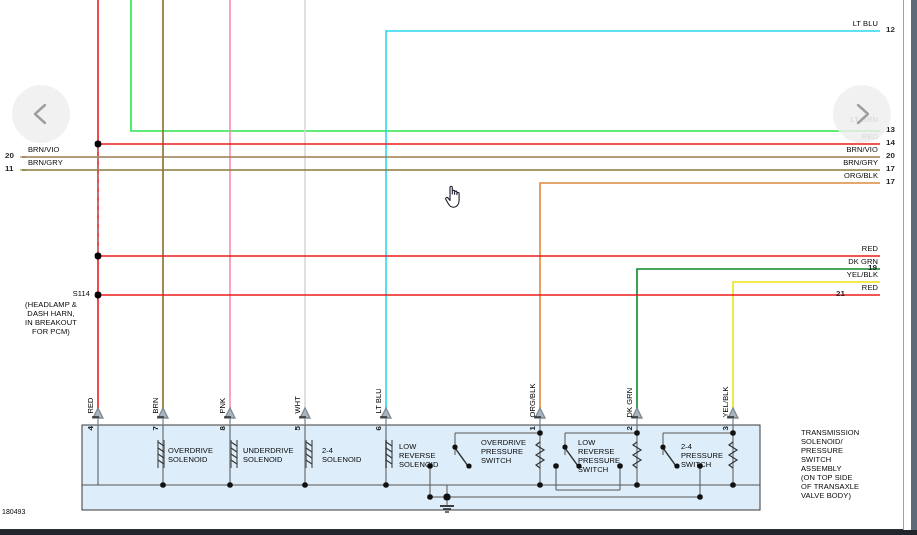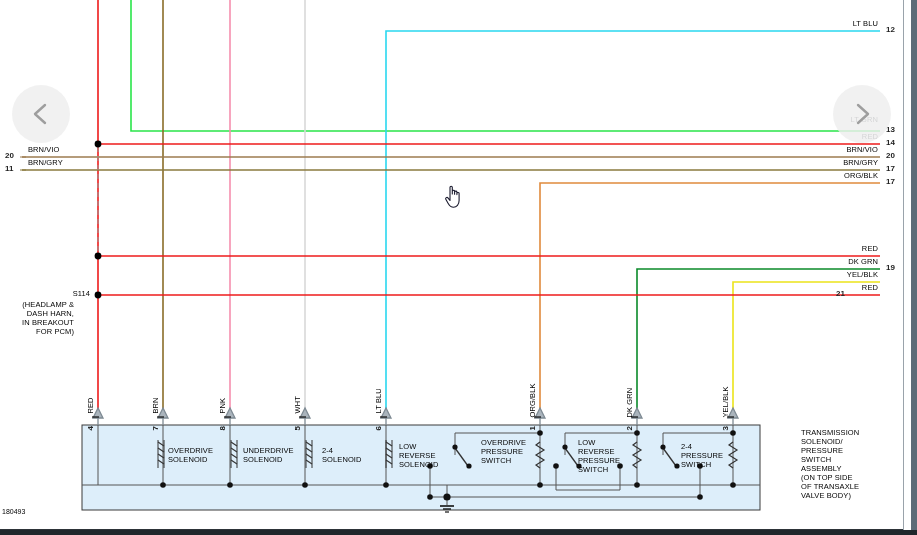--- a/index.html
+++ b/index.html
@@ -346,31 +346,31 @@
 
   <div class="lbl num" style="left:886px; top:165px;">17</div>
   <div class="lbl right" style="left:790px; top:159px; width:88px;">BRN/GRY</div>
 
   <div class="lbl num" style="left:886px; top:178px;">17</div>
   <div class="lbl right" style="left:790px; top:172px; width:88px;">ORG/BLK</div>
 
   <div class="lbl num" style="left:906px; top:251px;margin-top:32px;">18</div>
   <div class="lbl right" style="left:790px; top:245px; width:88px;">RED</div>
 
-  <div class="lbl num" style="left:886px; top:264px;">19</div>
+  <div class="lbl num" style="left:868px; top:264px;">19</div>
   <div class="lbl right" style="left:790px; top:258px; width:88px;">DK GRN</div>
 
   <div class="lbl num" style="left:922px; top:277px;">20</div>
   <div class="lbl right" style="left:790px; top:271px; width:88px;">YEL/BLK</div>
 
   <div class="lbl num" style="left:836px; top:290px;">21</div>
   <div class="lbl right" style="left:790px; top:284px; width:88px;">RED</div>
 
   <div class="lbl right" style="left:30px; top:290px; width:60px; font-weight:normal;">S114</div>
-  <div class="lbl right multiline" style="left:4px; top:300px; width:70px;">(HEADLAMP &amp;
+  <div class="lbl right multiline" style="left:16px; top:300px; width:70px;text-align:center;">(HEADLAMP &amp;
 DASH HARN,
 IN BREAKOUT
 FOR PCM)</div>
 
   <div class="lbl vert" style="left:95px; top:405px;">RED</div>
   <div class="lbl vert num" style="left:95px; top:422px;">4</div>
 
   <div class="lbl vert" style="left:160px; top:405px;">BRN</div>
   <div class="lbl vert num" style="left:160px; top:422px;">7</div>
 

